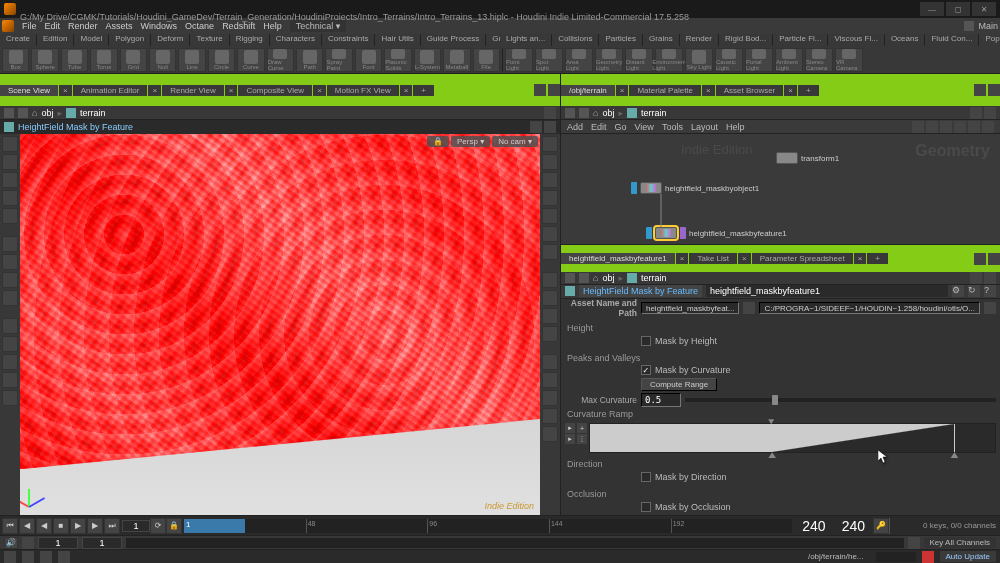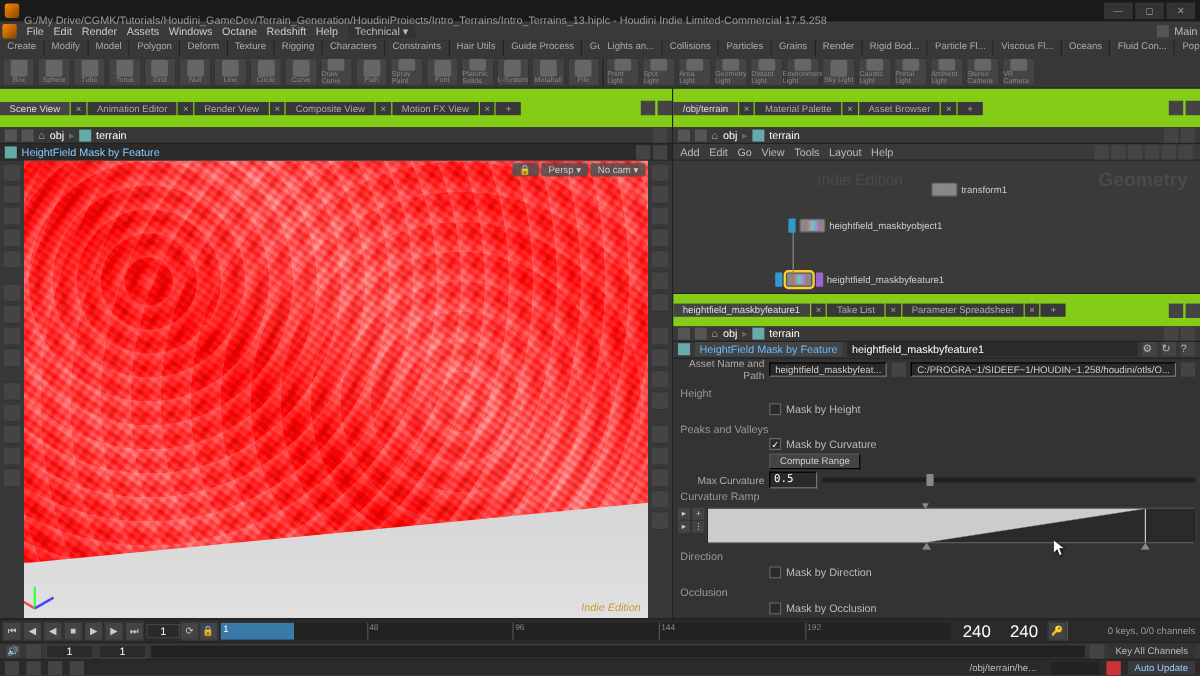--- a/index.html
+++ b/index.html
@@ -70,21 +70,21 @@
 .node-body.sel { outline: 2px solid #fc3; }
 .node-icon { width: 10px; height: 8px; background: linear-gradient(90deg,#c66,#6cc,#c6c); }
 .node-flag { width:6px; height:12px; background:#39c; border-radius:1px 0 0 1px; }
 .node-flag.purple { background:#96c; border-radius:0 1px 1px 0; }
 .params-area { flex: 1; background: #333; display: flex; flex-direction: column; border-top: 1px solid #222; overflow: hidden; }
 .param-header { background: #383838; height: 16px; display: flex; align-items: center; padding: 0 4px; font-size: 9px; gap: 4px; border-bottom: 1px solid #222; }
 .param-type-btn { background: #444; padding: 1px 4px; color: #6bf; }
 .param-name-input { background: #2a2a2a; color: #fff; border: none; padding: 1px 4px; flex: 1; font-size: 9px; }
 .param-row-section { padding: 2px 4px; }
 .param-row { display: flex; align-items: center; height: 14px; font-size: 9px; gap: 4px; margin-bottom: 2px; }
-.param-label { width: 72px; text-align: right; color: #aaa; font-size:8.5px; }
+.param-label { width: 72px; text-align: right; color: #aaa; font-size:8.5px;font-weight:bold; }
 .param-field { flex: 1; background: #2a2a2a; padding: 1px 4px; color: #ccc; font-size: 8px; height: 12px; border: 1px inset #222; }
 .param-checkbox { width: 10px; height: 10px; border: 1px solid #666; background: #2a2a2a; cursor: pointer; display:inline-flex; align-items:center; justify-content:center; }
 .param-checkbox.checked::after { content:'✓'; font-size:8px; color:#fff; }
 .param-button { background: #444; border: 1px outset #555; padding: 1px 8px; cursor: pointer; font-size: 8px; color: #ccc; }
 .param-section-title { color: #999; font-size: 9px; padding: 4px 6px 2px; }
 .param-slider-row { display: flex; align-items: center; gap: 4px; height: 14px; padding: 0 4px; }
 .param-slider-label { width: 72px; text-align: right; font-size: 8.5px; color: #aaa; }
 .param-num-input { width: 40px; background: #2a2a2a; color: #fff; border: 1px inset #222; font-size: 9px; padding: 1px 3px; font-family: monospace; }
 .slider-track { flex: 1; height: 4px; background: #222; position: relative; cursor: pointer; }
 .slider-handle { position: absolute; width: 6px; height: 10px; background: #888; top: -3px; border-radius: 1px; }
@@ -138,21 +138,21 @@
   <span style="background:#333;padding:1px 6px;"><span>Technical</span> ▾</span>
   <div class="menubar-right">
     <span style="width:10px;height:10px;background:#555;"></span>
     <span>Main</span>
   </div>
 </div>
 
 <div class="shelf-tabs">
   <div id="shelf-tabs-left" style="display:flex;width:50%;overflow:hidden;">
       <div class="shelf-tab">Create</div>
-      <div class="shelf-tab">Modify</div>
+      <div class="shelf-tab">Edition</div>
       <div class="shelf-tab">Model</div>
       <div class="shelf-tab">Polygon</div>
       <div class="shelf-tab">Deform</div>
       <div class="shelf-tab">Texture</div>
       <div class="shelf-tab">Rigging</div>
       <div class="shelf-tab">Characters</div>
       <div class="shelf-tab">Constraints</div>
       <div class="shelf-tab">Hair Utils</div>
       <div class="shelf-tab">Guide Process</div>
       <div class="shelf-tab">Guide Brushes</div>
@@ -440,21 +440,21 @@
       </div>
       <div class="network-canvas">
         <div class="watermark">Geometry</div>
         <div class="watermark-left">Indie Edition</div>
         <div class="node" style="top:18px;left:215px;">
           <div class="node-body">
               <div class="node-icon" style="background:#888;"></div>
             </div>
           <span>transform1</span>
         </div>
-        <div class="node" style="top:48px;left:96px;">
+        <div class="node" style="top:48px;left:70px;">
           <div class="node-flag"></div>
           <div class="node-body">
               <div class="node-icon"></div>
             </div>
           <span>heightfield_maskbyobject1</span>
         </div>
         <div class="node" style="top:93px;left:85px;">
           <div class="node-flag"></div>
           <div class="node-body sel">
               <div class="node-icon"></div>

